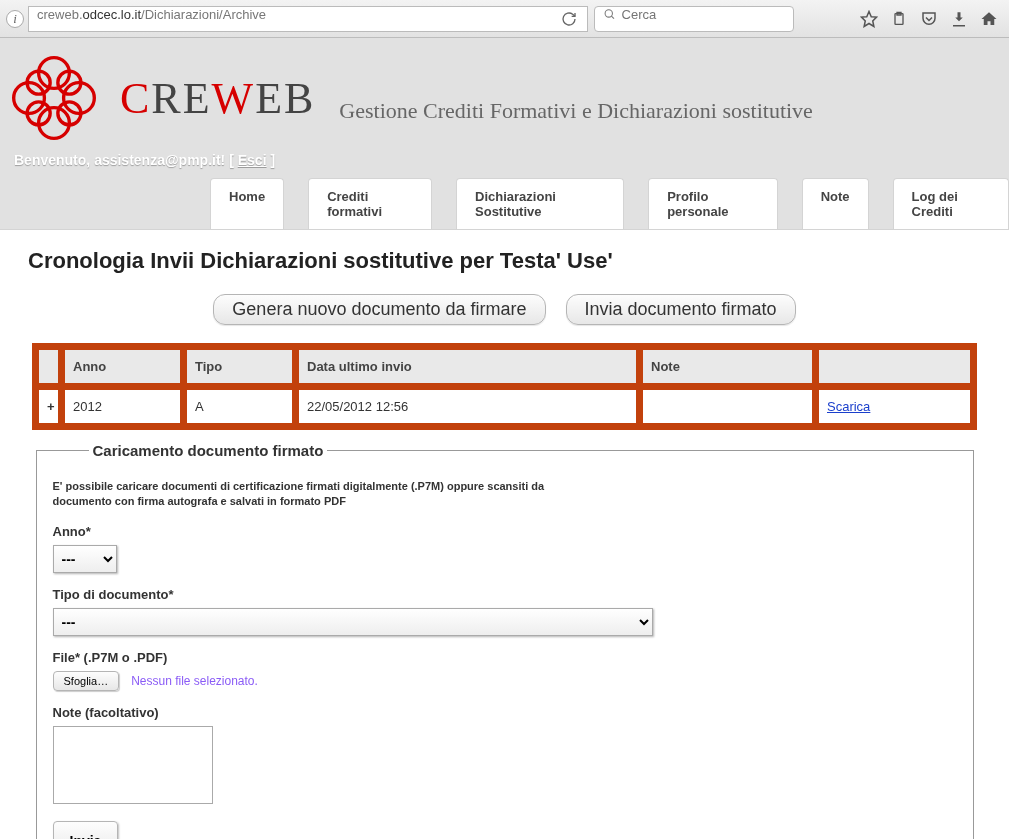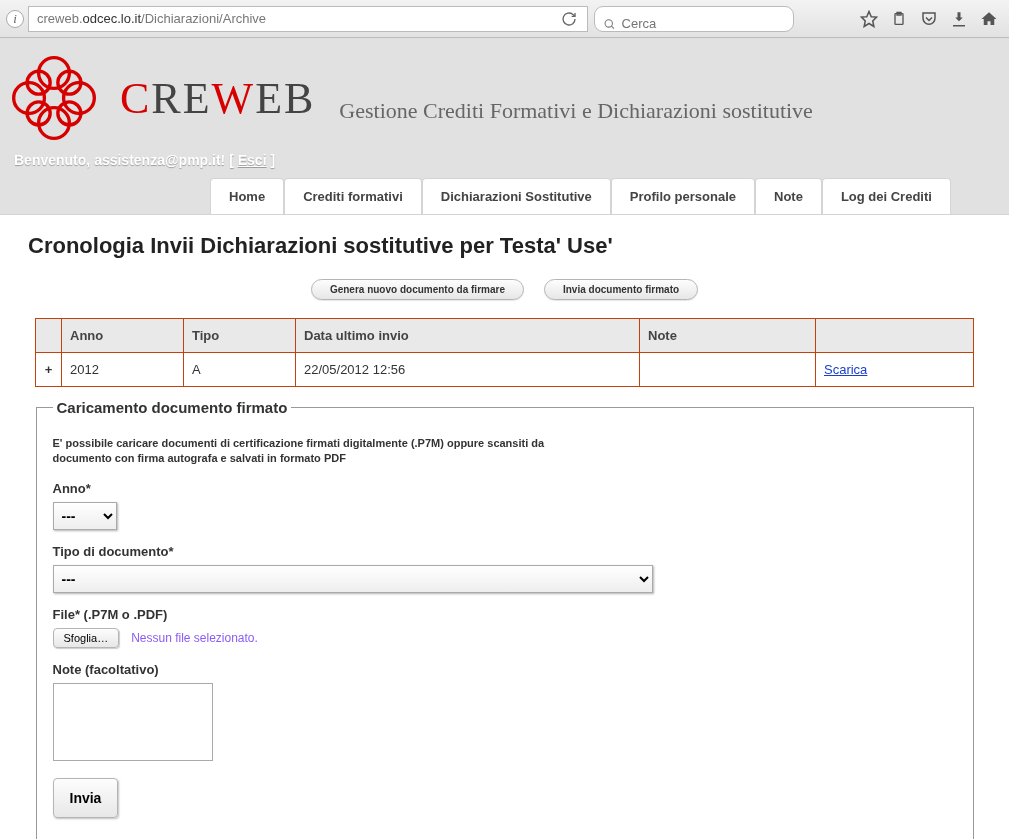--- a/index.html
+++ b/index.html
@@ -3,63 +3,63 @@
 <meta charset="utf-8">
 <style>
   * { box-sizing: border-box; margin: 0; padding: 0; }
   html, body { font-family: "Lucida Grande", Verdana, Arial, sans-serif; font-size: 13px; color: #333; background: #fff; }
   body { width: 1009px; }
 
   
   .browser-chrome { display:flex; align-items:center; gap:8px; padding:4px 6px; background:linear-gradient(#f3f3f3,#e2e2e2); border-bottom:1px solid #bcbcbc; height:38px; }
   .addr-wrap { flex:0 0 auto; display:flex; align-items:center; }
   .info-circle { width:18px; height:18px; border:1px solid #aaa; border-radius:50%; display:flex; align-items:center; justify-content:center; font-style:italic; font-family:serif; color:#666; background:#fff; margin-right:4px; }
-  .addr-bar { width:560px; height:26px; border:1px solid #bbb; border-radius:0; background:#fff; display:flex; align-items:center; padding:0 8px; font-size:13px; color:#777; }
+  .addr-bar { width:560px; height:26px; border:1px solid #bbb; border-radius:0; background:#fff; display:flex; align-items:flex-start; padding:0 8px; font-size:13px; color:#777; }
   .addr-bar .host { color:#333; }
   .reload-btn { width:22px; height:22px; display:flex; align-items:center; justify-content:center; color:#666; margin-left:-30px; z-index:1; cursor:pointer; }
   .search-wrap { flex:0 0 auto; display:flex; align-items:center; margin-left:6px; }
-  .search-bar { width:200px; height:26px; border:1px solid #bbb; border-radius:9px; background:#fff; display:flex; align-items:flex-end; padding:0 8px; gap:6px; }
+  .search-bar { width:200px; height:26px; border:1px solid #bbb; border-radius:4px; background:#fff; display:flex; align-items:flex-start; padding:0 8px; gap:6px; }
   .search-bar input { border:none; outline:none; font-size:13px; width:100%; color:#333; background:transparent; }
   .search-icon { width:14px; height:14px; color:#777; }
   .chrome-icons { display:flex; align-items:center; gap:10px; margin-left:auto; padding-right:4px; }
   .chrome-icons .ci { width:20px; height:20px; color:#555; display:flex; align-items:center; justify-content:center; cursor:pointer; }
 
   
   .page-bg { background:#e1e1e1; padding:0; }
   .header { position:relative; padding:12px 0 0 0; }
   .logo-row { display:flex; align-items:center; gap:18px; padding:0 6px; }
   .logo-mark { width:96px; height:96px; flex:0 0 auto; }
   .brand-col { display:flex; flex-direction:column; }
   .brand-row { display:flex; align-items:flex-end; gap:24px; }
   .brand-text { font-family: Georgia, 'Times New Roman', serif; font-size:44px; font-weight:400; letter-spacing:2px; color:#444; }
   .brand-text .c { color:#d60000; } .brand-text .w { color:#d60000; }
   .tagline { font-family: Georgia, 'Times New Roman', serif; font-size:22px; color:#666; font-weight:400; }
   .red-bar { background:#d60000; color:#fff; font-family: Georgia, 'Times New Roman', serif; font-size:16px; letter-spacing:3px; padding:8px 14px; margin-top:6px; font-weight:500; }
   .welcome-bar { padding:6px 14px 10px; color:#fff; font-size:14px; font-weight:bold; text-shadow:0 1px 1px rgba(0,0,0,0.3); }
   .welcome-bar a { color:#fff; text-decoration:underline; }
 
   
-  .tabs { display:flex; gap:0; padding:0 0 0 210px; }
+  .tabs { display:flex; gap:24px; padding:0 0 0 210px; }
   .tab { background:#fff; border:1px solid #d4d4d4; border-bottom:none; border-radius:4px 4px 0 0; padding:10px 18px; font-size:13px; color:#444; font-weight:bold; cursor:pointer; }
 
   .main { background:#fff; border-top:1px solid #d4d4d4; padding:18px 28px 20px; min-height:560px; }
   .page-title { font-family: "Lucida Grande", Verdana, sans-serif; font-size:22px; font-weight:bold; color:#222; margin-bottom:20px; }
   .action-buttons { display:flex; justify-content:center; gap:20px; margin-bottom:18px; }
-  .action-btn { background:linear-gradient(#fdfdfd,#e7e7e7); border:1px solid #b5b5b5; border-radius:12px; padding:4px 18px; font-size:10px; font-weight:bold; color:#333; cursor:pointer; box-shadow:0 1px 1px rgba(0,0,0,0.1); }
+  .action-btn { background:linear-gradient(#fdfdfd,#e7e7e7); border:1px solid #b5b5b5; border-radius:12px; padding:4px 18px; font-size:18px; font-weight:normal; color:#333; cursor:pointer; box-shadow:0 1px 1px rgba(0,0,0,0.1); }
 
   
   table.history { width:938px; border-collapse:collapse; margin:0 auto 12px; table-layout:fixed; }
-  table.history th, table.history td { border:1px solid #c2410c; padding:9px 8px; text-align:left; font-size:13px; overflow:hidden; }
+  table.history th, table.history td { border:7px solid #c2410c; padding:9px 8px; text-align:left; font-size:13px; overflow:hidden; }
   table.history th { background:#e9e9e9; color:#444; font-weight:bold; }
   table.history td.expand { text-align:center; font-weight:bold; cursor:pointer; }
   .link { color:#1a3fcc; text-decoration:underline; cursor:pointer; }
 
   
   fieldset.upload { width:938px; margin:0 auto; border:1px solid #999; padding:14px 16px 24px; }
-  fieldset.upload legend { font-size:15px; font-weight:bold; color:#333; padding:0 4px; }
+  fieldset.upload legend { font-size:15px; font-weight:bold; color:#333; padding:0 4px;margin-left:36px; }
   .help-text { font-size:11px; color:#333; margin:6px 0 14px; max-width:520px; line-height:1.4; font-weight:bold; }
   .form-row { margin-bottom:14px; }
   .form-row label { display:block; font-size:13px; font-weight:bold; color:#333; margin-bottom:6px; }
   .select-sm { width:64px; height:28px; border:1px solid #aaa; background:linear-gradient(#fff,#eee); font-size:14px; font-weight:bold; padding:2px 4px; box-shadow:1px 1px 2px rgba(0,0,0,0.3); }
   .select-lg { width:600px; height:28px; border:1px solid #aaa; background:linear-gradient(#fff,#eee); font-size:14px; font-weight:bold; padding:2px 4px; box-shadow:1px 1px 2px rgba(0,0,0,0.3); }
   .file-row { display:flex; align-items:center; gap:12px; }
   .file-btn { background:linear-gradient(#fdfdfd,#e7e7e7); border:1px solid #b5b5b5; border-radius:4px; padding:3px 10px; font-size:11px; cursor:pointer; box-shadow:1px 1px 1px rgba(0,0,0,0.2); }
   .file-status { font-size:12px; color:#8b5cf6; }
   textarea.notes { width:160px; height:78px; border:1px solid #aaa; resize:none; font-size:13px; padding:4px; }
   .submit-btn { background:linear-gradient(#fdfdfd,#e7e7e7); border:1px solid #b5b5b5; border-radius:4px; padding:11px 16px; font-size:14px; font-weight:bold; cursor:pointer; box-shadow:1px 1px 2px rgba(0,0,0,0.25); }

